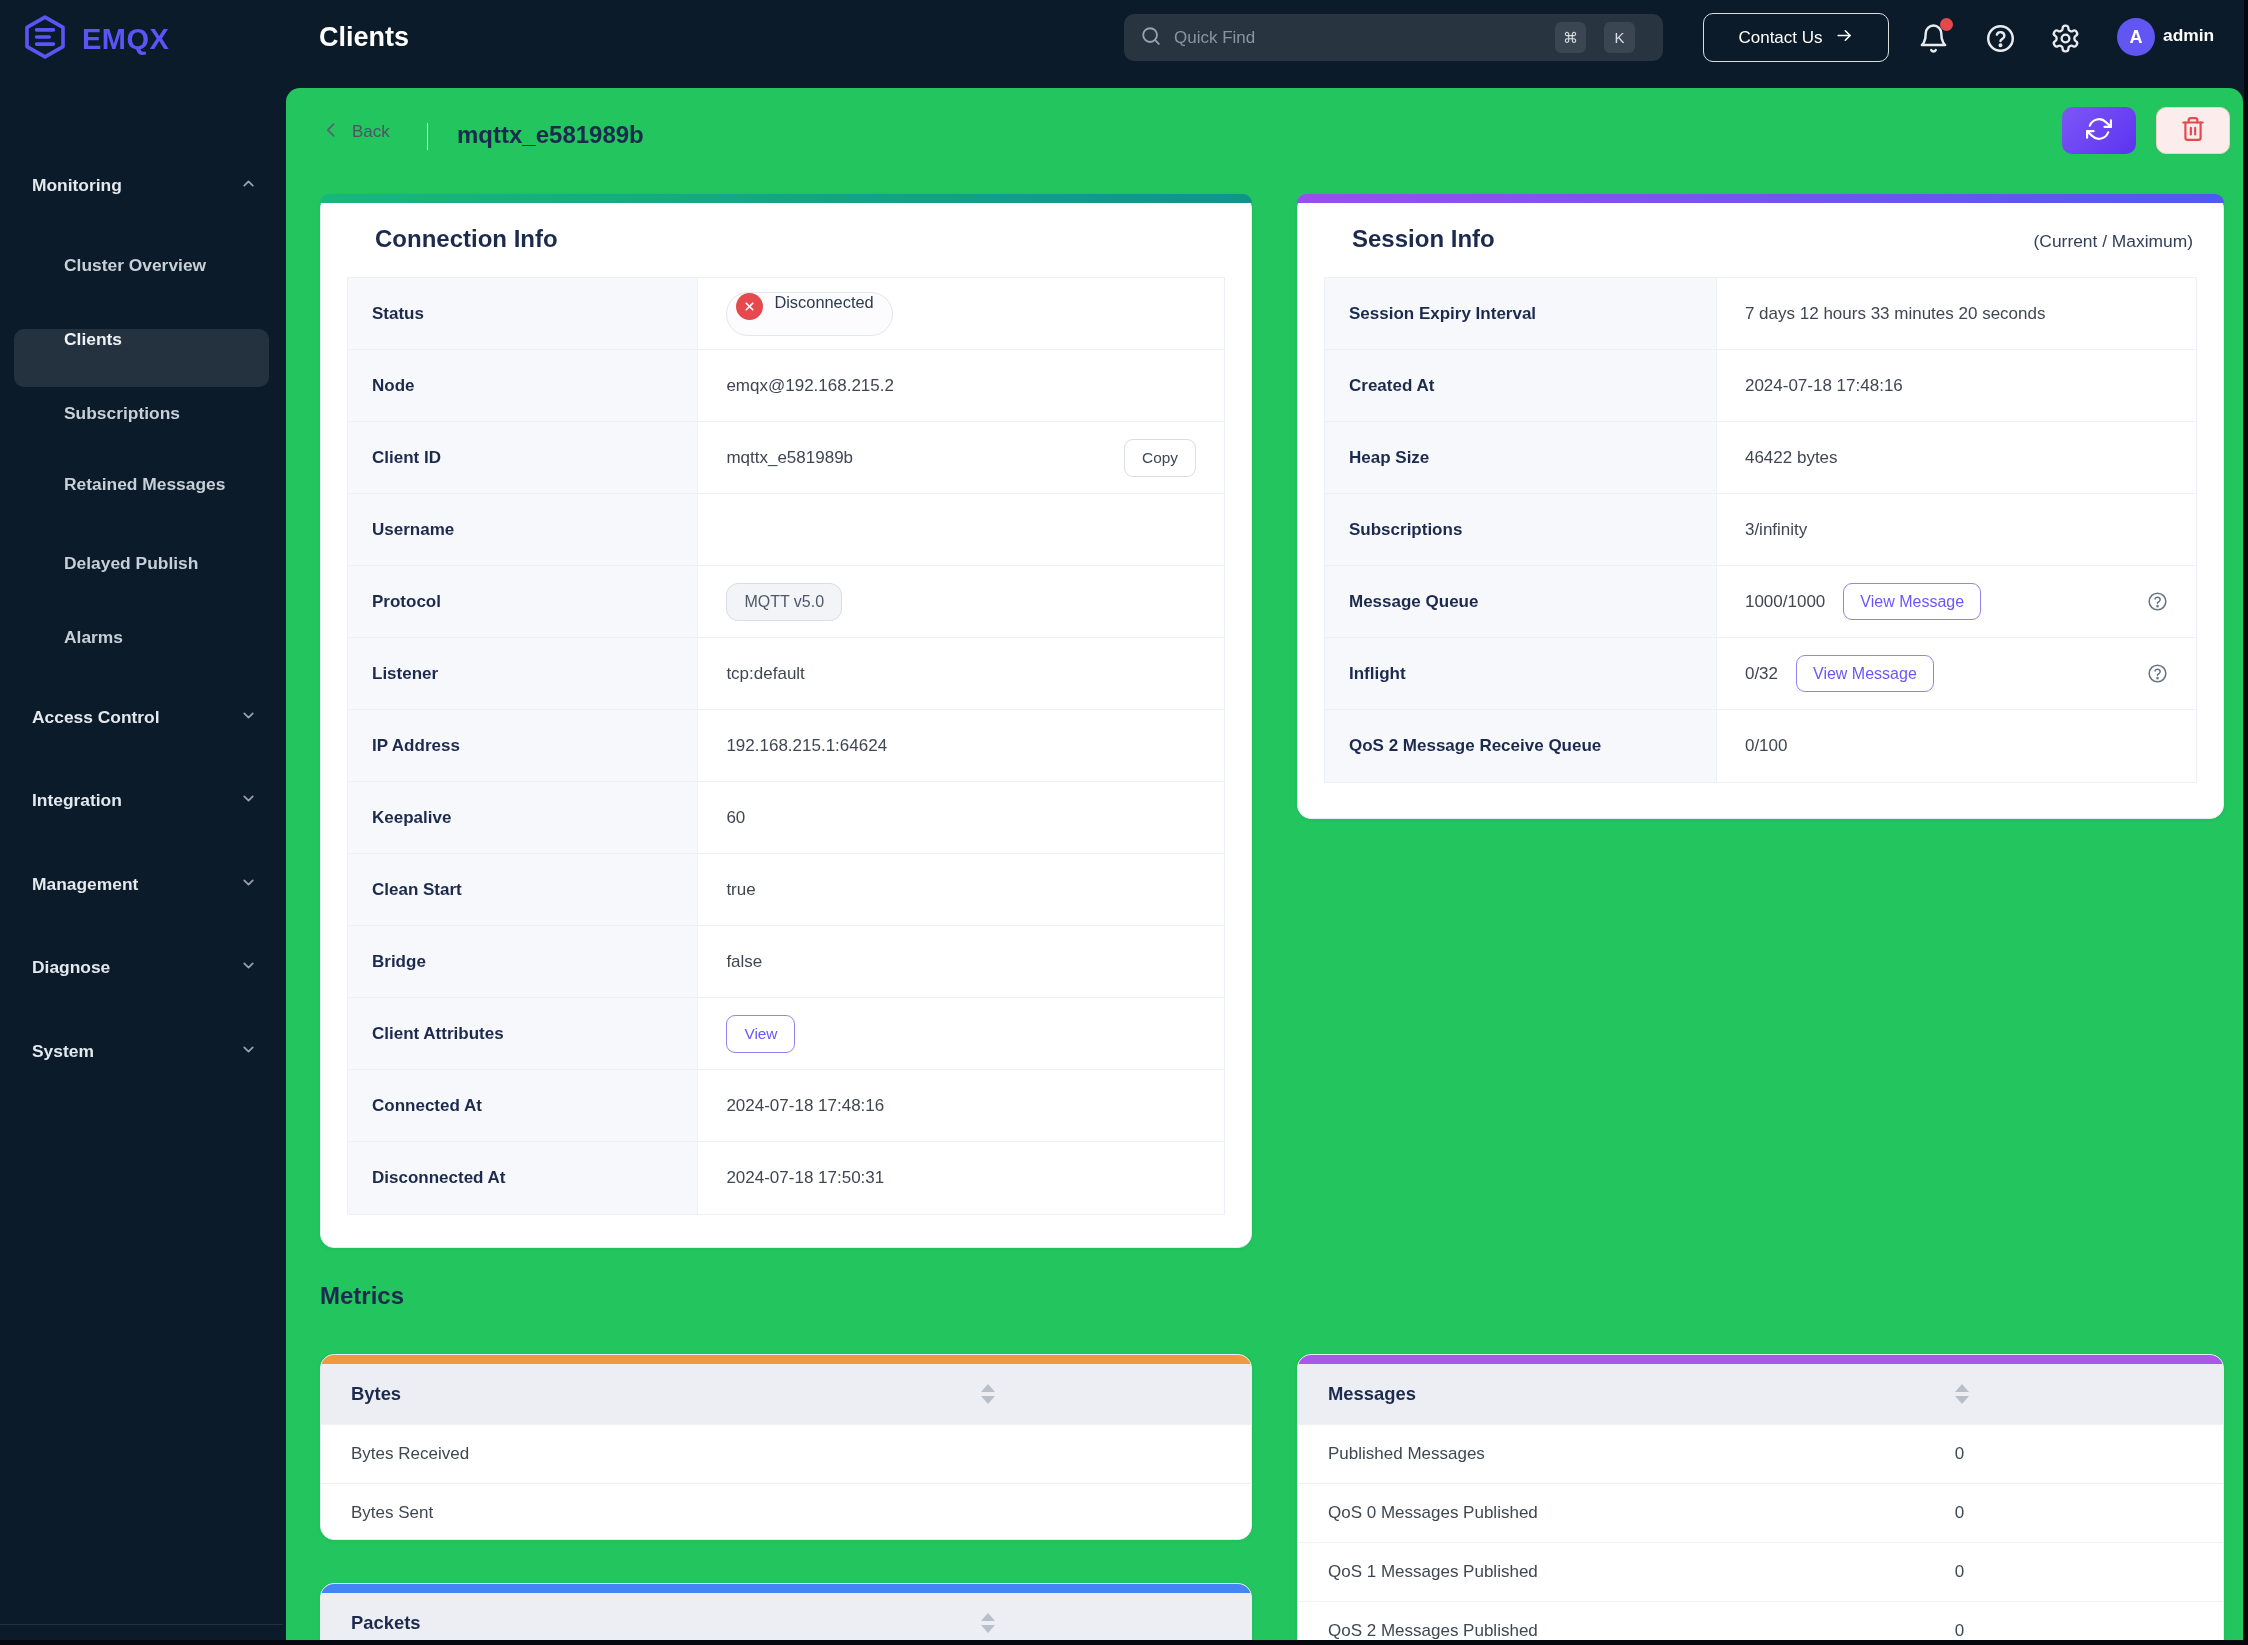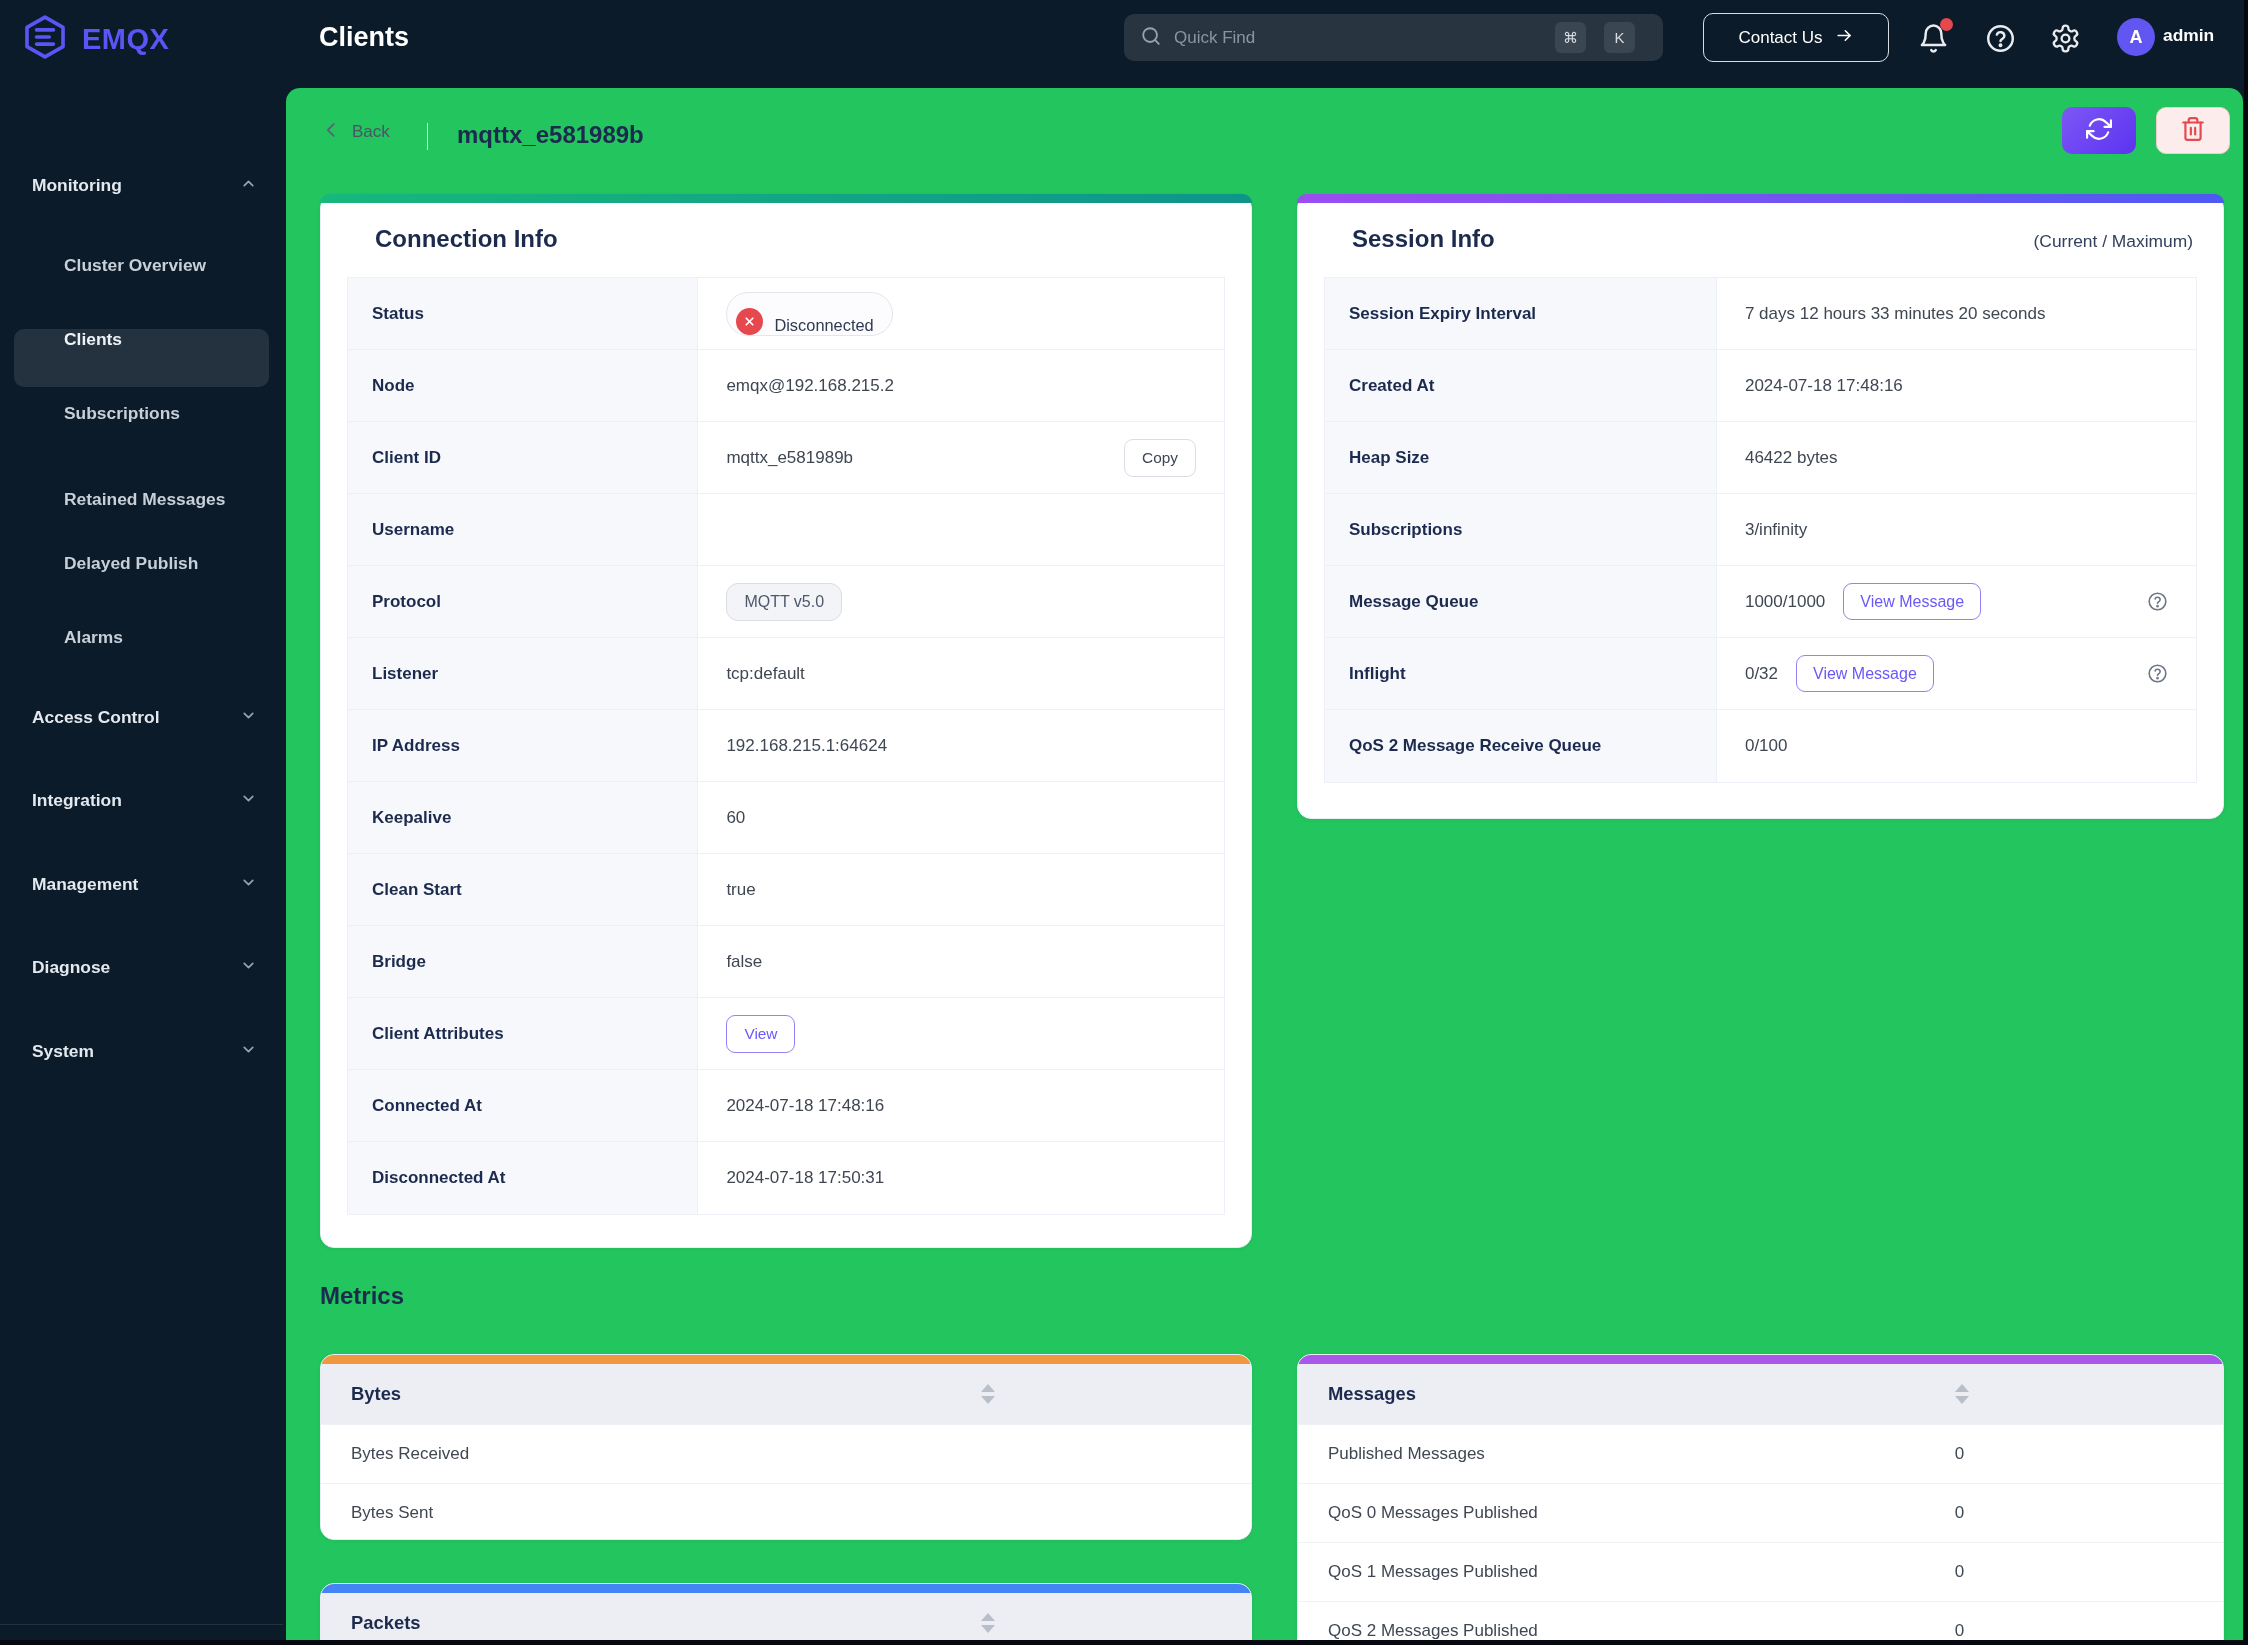--- a/index.html
+++ b/index.html
@@ -50,21 +50,21 @@
   .card-head { display:flex; align-items:baseline; justify-content:space-between; padding:30px 30px 0; }
   .card-title { font-size:24px; font-weight:700; color:#1C2A4E;margin-left:24px; }
   .card-subtitle { font-size:17.4px; font-weight:400; color:#33415C; }
   .kv-table { margin:24px 26px 0; border:1px solid #EDF0F6; }
   .kv-row { display:flex; height:72px; border-bottom:1px solid #EDF0F6; }
   .kv-row:last-child { border-bottom:none; }
   .kv-label { width:40%; background:#F7F8FC; border-right:1px solid #EDF0F6; display:flex; align-items:center; padding:0 24px; font-size:17px; font-weight:700; color:#1C2A4E; }
   .session .kv-label { width:45%; }
   .kv-value { flex:1; display:flex; align-items:center; padding:0 28px; font-size:17px; color:#3F4752; position:relative; }
 
-  .status-badge { display:inline-flex; align-items:flex-end; gap:11px; height:44px; padding:0 18px 0 9px; background:#FCFCFE; border:1px solid #E2E6ED; border-radius:24px; font-size:16.4px; color:#2E3A4F; }
+  .status-badge { display:inline-flex; align-items:flex-start; gap:11px; height:44px; padding:0 18px 0 9px; background:#FCFCFE; border:1px solid #E2E6ED; border-radius:24px; font-size:16.4px; color:#2E3A4F; }
   .status-dot { width:27px; height:27px; border-radius:50%; background:#E5484D; display:flex; align-items:center; justify-content:center; }
   .copy-btn { margin-left:auto; height:38px; padding:0 17px; background:#fff; border:1px solid #D9DDE4; border-radius:9px; font-size:15.4px; color:#3F4754; cursor:pointer; font-family:inherit; }
   .tag { display:inline-flex; align-items:center; height:38px; padding:0 17px; background:#F3F4F7; border:1px solid #DADDE4; border-radius:12px; font-size:16px; color:#4E586B; }
   .view-btn { height:38px; padding:0 17px; background:#fff; border:1.5px solid #9183F5; border-radius:9px; font-size:15.4px; color:#6A58F8; cursor:pointer; font-family:inherit; }
   .view-msg-btn { margin-left:18px; height:37px; padding:0 16px; background:#fff; border:1.5px solid #9183F5; border-radius:9px; font-size:16px; color:#6A58F8; cursor:pointer; font-family:inherit; }
   .help-icon { margin-left:auto; display:flex; align-items:center; cursor:pointer; }
 
   
   .metrics-heading { position:absolute; left:34px; top:1194px; font-size:24px; font-weight:700; color:#1C2A4E; }
   .metric-card { position:absolute; background:#fff; border:1px solid #E8ECF3; border-radius:14px; overflow:hidden; box-shadow:0 1px 4px rgba(20,30,60,.05); }
@@ -160,21 +160,21 @@
     </div>
     <div class="side-row side-sub" style="top:180px;">
       <span>Cluster Overview</span>
     </div>
     <div class="side-row side-sub active" style="top:254px;">
       <span>Clients</span>
     </div>
     <div class="side-row side-sub" style="top:328px;">
       <span>Subscriptions</span>
     </div>
-    <div class="side-row side-sub" style="top:414px;">
+    <div class="side-row side-sub" style="top:399px;">
       <span>Retained Messages</span>
     </div>
     <div class="side-row side-sub" style="top:478px;">
       <span>Delayed Publish</span>
     </div>
     <div class="side-row side-sub" style="top:552px;">
       <span>Alarms</span>
     </div>
 
     <div class="side-row side-group" style="top:632px;">

